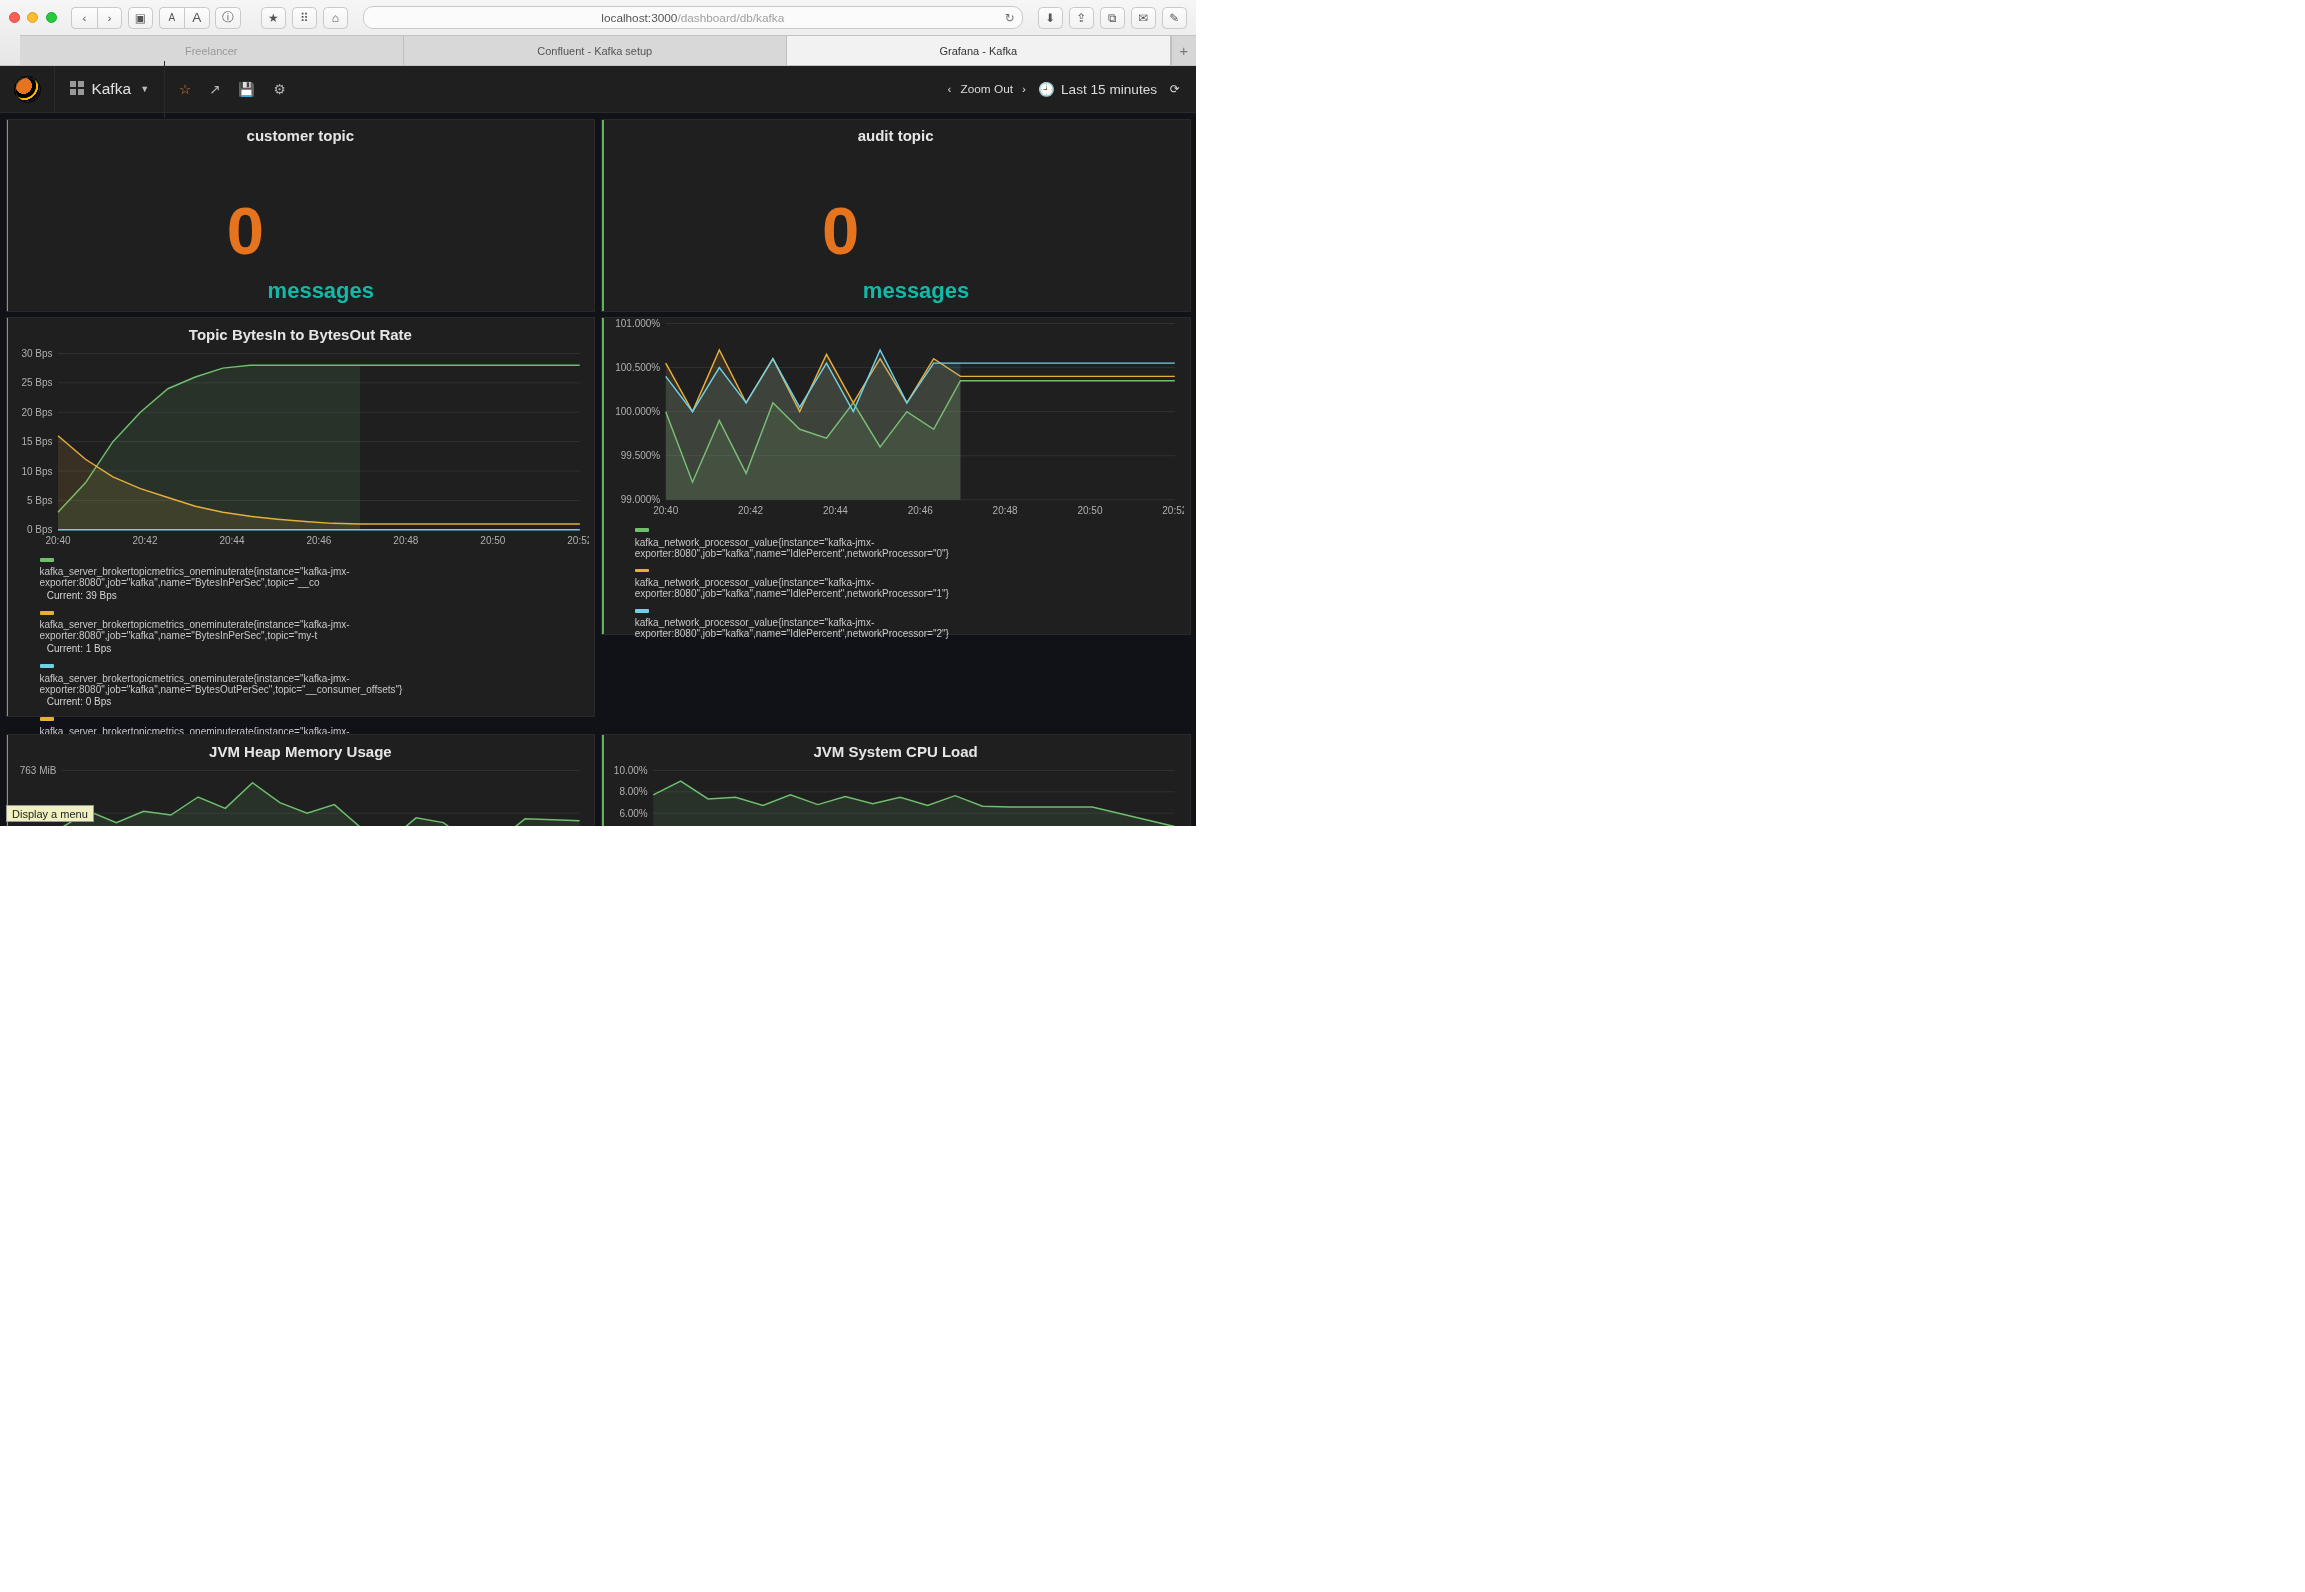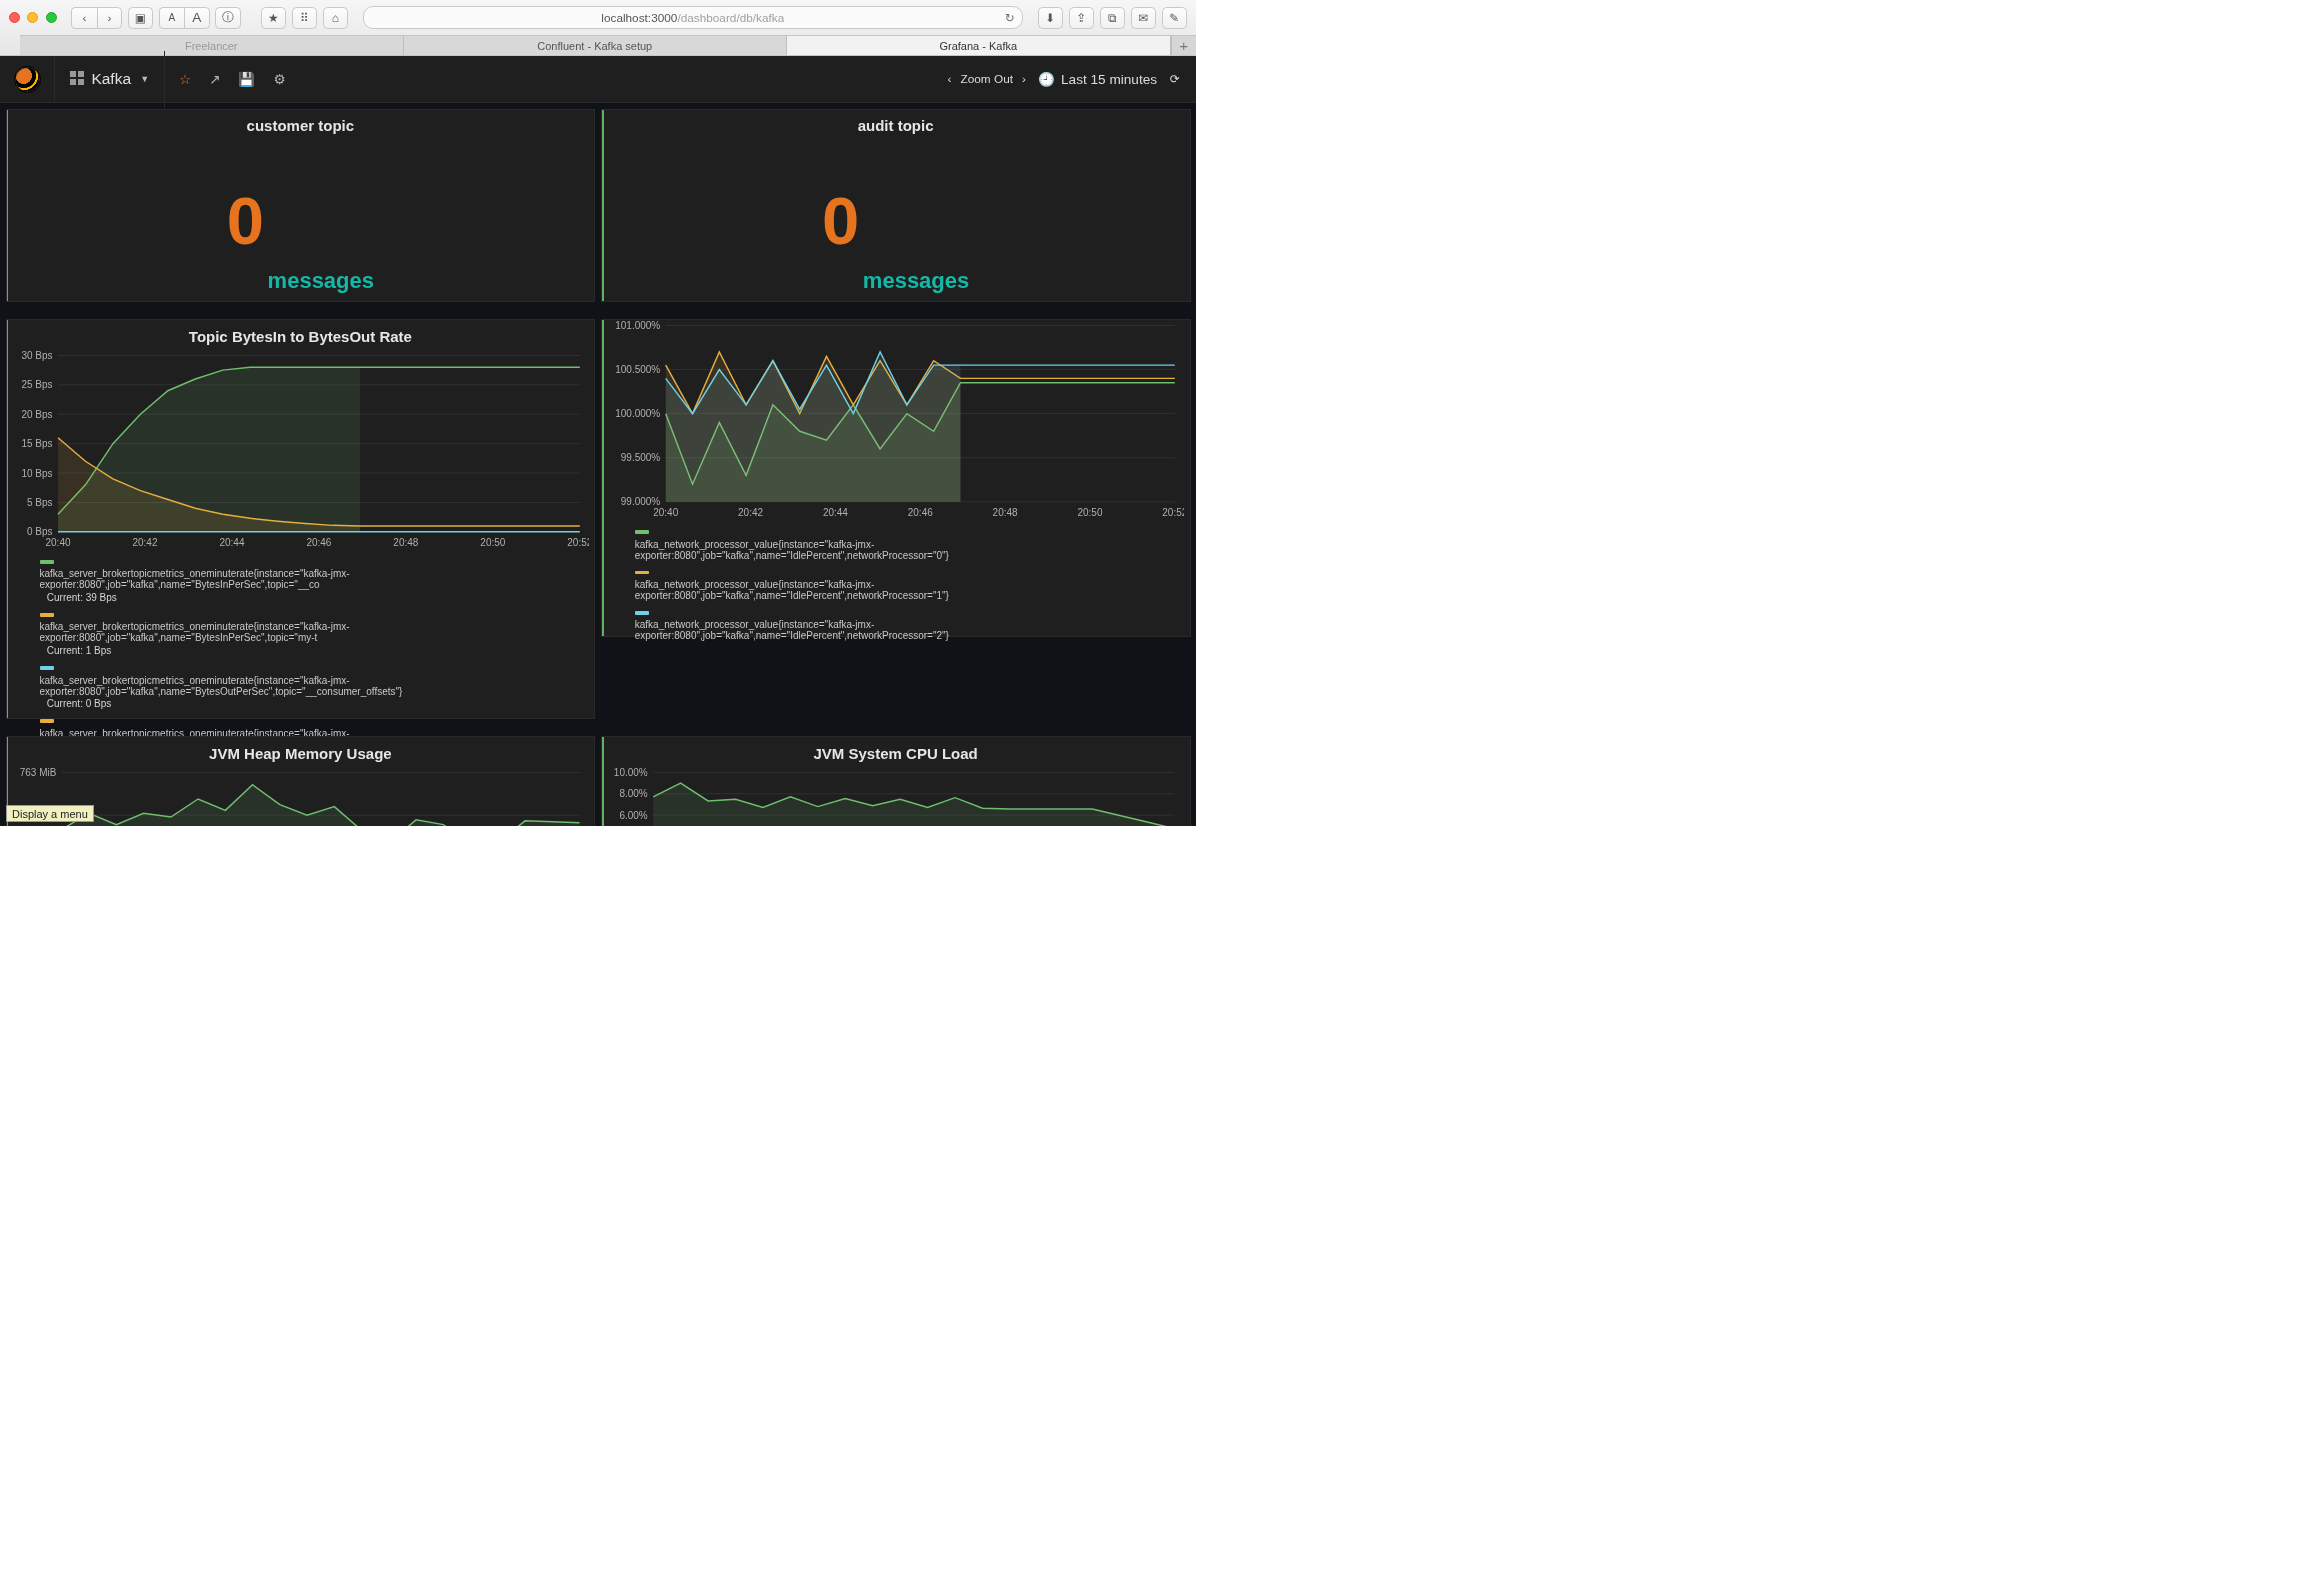--- a/index.html
+++ b/index.html
@@ -54,21 +54,21 @@
     display: flex; align-items: center; justify-content: center;
     font-size: 11.8px; color: #555;
     position: relative;
   }
   .addr .path { color: #a0a0a0; }
   .addr .reload {
     position: absolute; right: 7.3px; color: #6f6f6f;
   }
 
   .tab-bar {
-    height: 20px;
+    height: 30px;
     display: flex;
     background: #d6d6d6;
     border-top: 0.9px solid #c3c3c3;
     margin-left: 20px;
   }
   .tab {
     flex: 1;
     display: flex; align-items: center; justify-content: center;
     border-right: 0.9px solid #bfbfbf;
     font-size: 11px; color: #555;
@@ -300,21 +300,21 @@
       <div class="panel">
         <div class="panel-edge"></div>
         <div class="panel-title">audit topic</div>
         <div class="singlestat">
           <span class="big-val">0</span>
           <span class="unit">messages</span>
         </div>
       </div>
     </div>
 
-    <div class="row" style="margin-top:17px">
+    <div class="row" style="margin-top:5px">
       <div class="panel graph-panel-a">
         <div class="panel-edge"></div>
         <div class="panel-title">Topic BytesIn to BytesOut Rate</div>
         <div class="chart-area">
           <svg class="chart-svg" id="chart-bytes" width="582" height="200" viewBox="0 0 640 220" style="font-size:13px">
               <line x1="56" x2="630" y1="200" y2="200" class="grid-line"></line>
               <text x="50" y="204" class="y-tick">0 Bps</text>
               <line x1="56" x2="630" y1="167.66666666666669" y2="167.66666666666669" class="grid-line"></line>
               <text x="50" y="171.66666666666669" class="y-tick">5 Bps</text>
               <line x1="56" x2="630" y1="135.33333333333334" y2="135.33333333333334" class="grid-line"></line>

